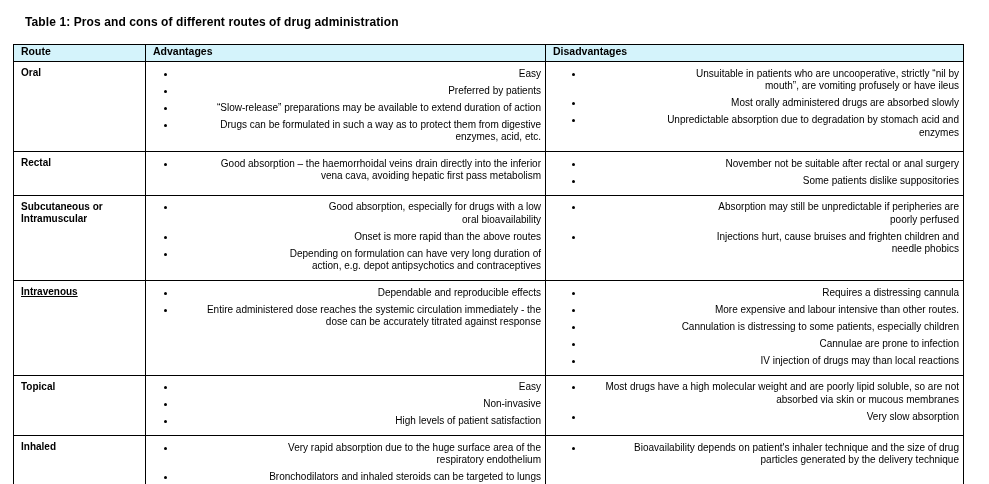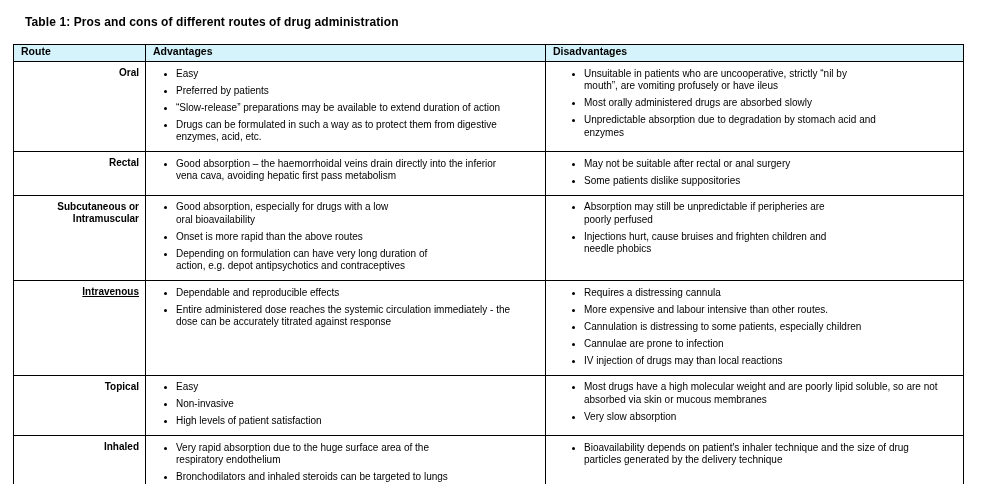--- a/index.html
+++ b/index.html
@@ -24,28 +24,28 @@
   col.c-dis{width:418px;}
   th,td{border:1px solid var(--border);vertical-align:top;}
   th{
     background:var(--header-bg);
     text-align:left;font-size:10.5px;font-weight:bold;
     padding:0 7px 3px 7px;height:13px;
   }
   td.route-cell{
     font-weight:bold;font-size:10px;line-height:12px;
     padding:5px 6px 4px 7px;
-    text-align:right;
   }
   td.list-cell{padding:1px 4px 3px 4px;}
   ul.bullets{margin:2px 0 0 0;padding:0 0 0 26px;list-style:disc outside;}
   td.dis-cell ul.bullets{padding-left:34px;}
   ul.bullets li{
     font-size:10px;line-height:12.5px;margin:4.5px 0;
     white-space:pre-line;
+    text-align:right;
   }
   ul.bullets li::marker{font-size:9px;}
   tbody tr:nth-child(1){height:86px;}
   tbody tr:nth-child(2){height:40px;}
   tbody tr:nth-child(3){height:77px;}
   tbody tr:nth-child(4){height:91px;}
   tbody tr:nth-child(5){height:54px;}
   tbody tr:nth-child(6){height:61px;}
 </style>
 </head>
@@ -91,21 +91,21 @@
       <tr>
         <td class="route-cell" style="white-space: pre-line;">Rectal</td>
         <td class="list-cell advantages-cell adv-cell">
           <ul class="bullets">
             <li>Good absorption – the haemorrhoidal veins drain directly into the inferior
 vena cava, avoiding hepatic first pass metabolism</li>
           </ul>
         </td>
         <td class="list-cell disadvantages-cell dis-cell">
           <ul class="bullets">
-            <li>May not be suitable after rectal or anal surgery</li>
+            <li>November not be suitable after rectal or anal surgery</li>
             <li>Some patients dislike suppositories</li>
           </ul>
         </td>
       </tr>
       <tr>
         <td class="route-cell" style="white-space: pre-line;">Subcutaneous or
 Intramuscular</td>
         <td class="list-cell advantages-cell adv-cell">
           <ul class="bullets">
             <li>Good absorption, especially for drugs with a low

